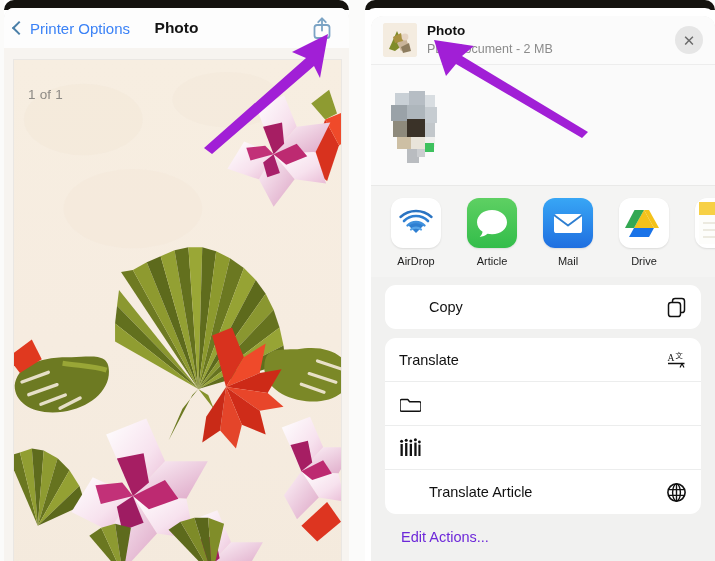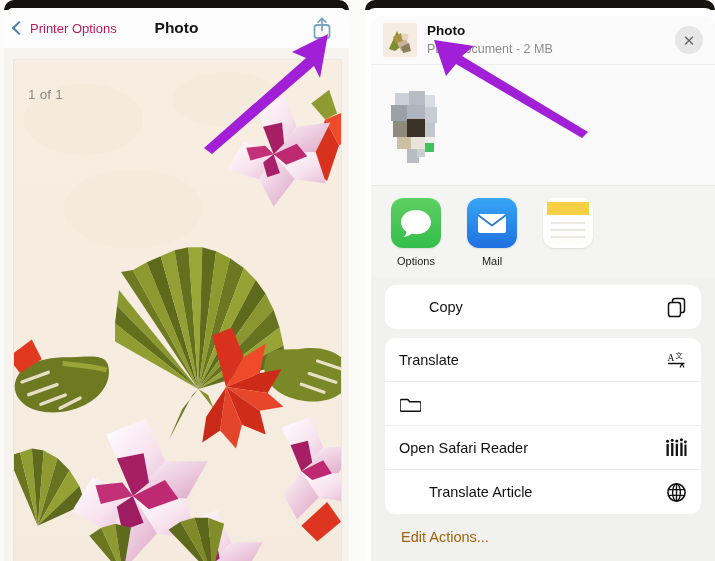--- a/index.html
+++ b/index.html
@@ -37,22 +37,22 @@
 
   .nav-bar{
     position:absolute;left:0;right:0;top:0;height:40px;
     background:#fdfdfd;
     display:flex;align-items:center;
     border-bottom:1px solid #e2e2e2;
   }
   .nav-back{
     display:flex;align-items:center;
     margin-left:10px;
-    color:#be185d;
-    font-size:13px;
+    color:#3b82f6;
+    font-size:15px;
     white-space:nowrap;
   }
   .chev{
     display:inline-block;
     width:8px;height:8px;
     border-left:2.4px solid #4a7fa8;
     border-bottom:2.4px solid #4a7fa8;
     transform:rotate(45deg);
     margin-right:6px;
     position:relative;top:0px;
@@ -175,21 +175,21 @@
     height:44px;
     display:flex;align-items:center;
     padding:0 14px;
     box-sizing:border-box;
     border-bottom:1px solid #eceded;
   }
   .action-row:last-child{border-bottom:none;padding-left:44px;}
   .action-label{flex:1;font-size:14.5px;color:#111;}
   .action-icon{width:22px;height:22px;flex:none;display:flex;align-items:center;justify-content:center;}
   .edit-actions{
-    font-size:14.5px;color:#a16207;
+    font-size:14.5px;color:#6d28d9;
     padding:6px 16px 0 16px;
   }
 
   
   .arrow{position:absolute;pointer-events:none;}
   #arrow-left{left:196px;top:30px;width:146px;height:125px;}
   #arrow-right{left:430px;top:28px;width:165px;height:112px;}
 </style>
 </head>
 <body>
@@ -406,40 +406,63 @@
             <rect x="8" y="50" width="14" height="12" fill="#cdbfa4"></rect>
             <rect x="22" y="50" width="14" height="12" fill="#e9e4da"></rect>
             <rect x="36" y="50" width="10" height="10" fill="#f0f0ee"></rect>
             <rect x="36" y="56" width="9" height="9" fill="#3ec15e"></rect>
             <rect x="18" y="62" width="12" height="14" fill="#b9bcc0"></rect>
             <rect x="28" y="62" width="8" height="8" fill="#cbcdd0"></rect>
           </svg>
         </div>
 
         <div class="apps-row">
+          <div class="app">
+            <div class="app-icon" style="background:#ffffff;">
+              <svg width="42" height="42" viewBox="0 0 42 42">
+                <path d="M21 31 L13 23 a11 11 0 0 1 16 0 Z" fill="#2f7fd1"></path>
+                <path d="M9 19 a17 17 0 0 1 24 0" fill="none" stroke="#2f7fd1" stroke-width="2.6" stroke-linecap="round"></path>
+                <path d="M12.5 23.5 a12 12 0 0 1 17 0" fill="none" stroke="#3f90dd" stroke-width="2.4" stroke-linecap="round"></path>
+                <path d="M16 27.5 a7.5 7.5 0 0 1 10 0" fill="none" stroke="#56a4e8" stroke-width="2.2" stroke-linecap="round"></path>
+                <path d="M5.5 15 a23 23 0 0 1 31 0" fill="none" stroke="#2b74c2" stroke-width="2.4" stroke-linecap="round"></path>
+              </svg>
+            </div>
+            <div class="app-label">AirDrop</div>
+          </div>
 
           <div class="app">
             <div class="app-icon" style="background:linear-gradient(#5ed063,#33bd4a);">
               <svg width="36" height="36" viewBox="0 0 36 36">
                 <path d="M18 5 C9.2 5 3 10.6 3 17.2 c0 3.9 2.2 7.3 5.6 9.5 -.5 2.3 -1.9 4.3 -2.9 5.3 2.8-.2 5.8-1.6 7.8-3.2 1.4.3 2.9.5 4.5.5 8.8 0 15-5.6 15-12.1S26.8 5 18 5Z" fill="#ffffff"></path>
               </svg>
             </div>
-            <div class="app-label">Options</div>
+            <div class="app-label">Article</div>
           </div>
 
           <div class="app">
             <div class="app-icon" style="background:linear-gradient(#38a6f5,#1f6fe0);">
               <svg width="34" height="34" viewBox="0 0 34 34">
                 <rect x="3" y="8" width="28" height="19" rx="2.6" fill="#ffffff"></rect>
                 <path d="M3.6 9.6 L17 19.6 L30.4 9.6" fill="none" stroke="#2f7fd1" stroke-width="1.9" stroke-linejoin="round" stroke-linecap="round"></path>
               </svg>
             </div>
             <div class="app-label">Mail</div>
           </div>
 
+          <div class="app">
+            <div class="app-icon" style="background:#ffffff;">
+              <svg width="38" height="34" viewBox="0 0 38 34">
+                <polygon points="19,4 29,22 9,22" fill="#f4c21b"></polygon>
+                <polygon points="9,22 19,4 9.5,4 0,22" fill="#34a853"></polygon>
+                <polygon points="9,22 29,22 24,31 4,31" fill="#1a73e8"></polygon>
+                <polygon points="19,4 29,22 34,22 24,4" fill="#f4c21b"></polygon>
+              </svg>
+            </div>
+            <div class="app-label">Drive</div>
+          </div>
 
           <div class="app">
             <div class="app-icon" style="background:#ffffff;">
               <svg width="42" height="42" viewBox="0 0 42 42">
                 <rect x="0" y="0" width="42" height="13" fill="#f7d045"></rect>
                 <rect x="0" y="13" width="42" height="29" fill="#fdfdfb"></rect>
                 <path d="M4 21 H38 M4 28 H38 M4 35 H38" stroke="#e6e3d8" stroke-width="1.4"></path>
               </svg>
             </div>
             <div class="app-label"></div>
@@ -473,21 +496,20 @@
               </span>
             </div>
             <div class="action-row">
               <span class="action-icon">
                 <svg width="21" height="19" viewBox="0 0 21 19">
                   <path d="M1.6 5.5 h6.2 l1.8 2.2 h9.8 a1.6 1.6 0 0 1 1.6 1.6 v6.4 a1.6 1.6 0 0 1 -1.6 1.6 h-17.8 a1.6 1.6 0 0 1 -1.6 -1.6 v-8.6 a1.6 1.6 0 0 1 1.6 -1.6 Z" fill="none" stroke="#111" stroke-width="1.5" stroke-linejoin="round"></path>
                 </svg>
               </span>
             </div>
             <div class="action-row">
-              <span class="action-label">Open Safari Reader</span>
               <span class="action-icon">
                 <svg width="22" height="20" viewBox="0 0 22 20">
                   <circle cx="2.6" cy="3.2" r="1.5" fill="#111"></circle>
                   <rect x="1.5" y="6" width="2.3" height="12" fill="#111"></rect>
                   <circle cx="7.2" cy="2.2" r="1.5" fill="#111"></circle>
                   <rect x="6.1" y="5" width="2.3" height="13" fill="#111"></rect>
                   <circle cx="11.8" cy="3.0" r="1.5" fill="#111"></circle>
                   <rect x="10.7" y="5.8" width="2.3" height="12.2" fill="#111"></rect>
                   <circle cx="16.4" cy="1.8" r="1.5" fill="#111"></circle>
                   <rect x="15.3" y="4.6" width="2.3" height="13.4" fill="#111"></rect>

